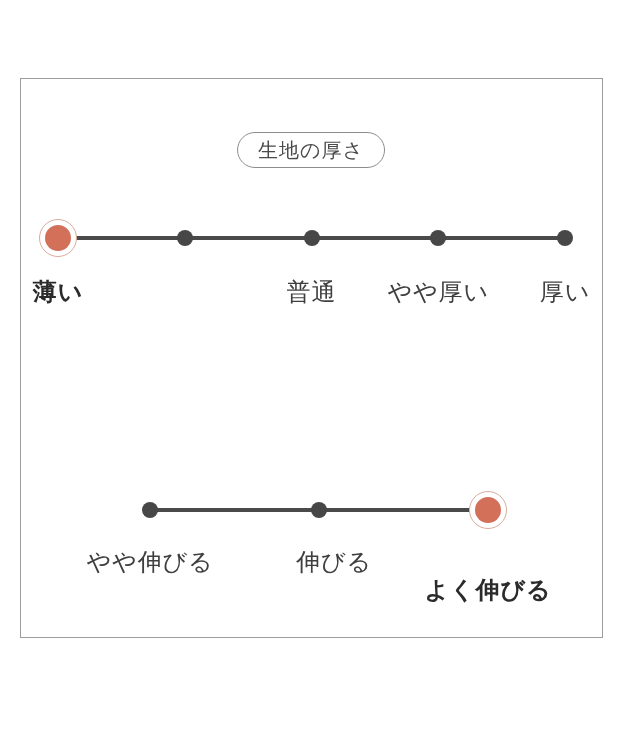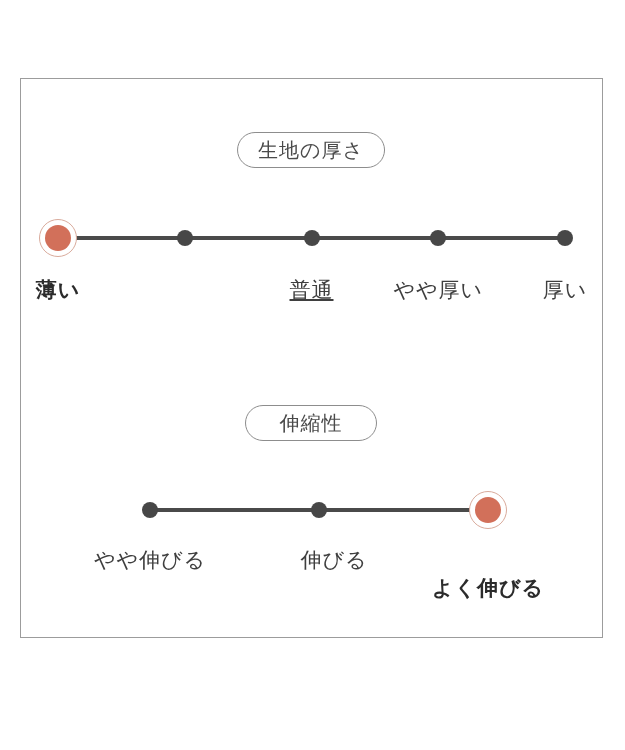--- a/index.html
+++ b/index.html
@@ -65,21 +65,21 @@
     justify-content: center;
   }
   .marker-dot {
     width: 26px;
     height: 26px;
     border-radius: 50%;
   }
   .scale-label {
     position: absolute;
     transform: translateX(-50%);
-    font-size: 21px;
+    font-size: 24px;
     color: #3f3f3f;
     font-weight: 400;
     white-space: nowrap;
     letter-spacing: 1px;
   }
   .scale-label.selected {
     font-weight: 700;
     color: #2b2b2b;
   }
   .note {
@@ -100,29 +100,28 @@
 
   <div class="scale-layer">
     <div class="pill" style="top:132px">生地の厚さ</div>
   <div class="track-line" style="left: 58px; top: 236px; width: 507px; background: rgb(74, 74, 74);"></div>
       <div class="marker-ring" style="left: 58px; top: 238px; border-color: rgb(217, 171, 156);">
         <div class="marker-dot" style="background: rgb(210, 112, 90);"></div>
       </div>
       <div class="scale-label selected" style="left: 58px; top: 276px;">薄い</div>
       <div class="dot" style="left: 184.75px; top: 238px; background: rgb(71, 71, 71);"></div>
       <div class="dot" style="left: 311.5px; top: 238px; background: rgb(71, 71, 71);"></div>
-      <div class="scale-label" style="left: 311.5px; top: 276px; text-decoration: underline;">普通</div>
+      <div class="scale-label" style="left: 311.5px; top: 276px;">普通</div>
       <div class="dot" style="left: 438.25px; top: 238px; background: rgb(71, 71, 71);"></div>
       <div class="scale-label" style="left: 438.25px; top: 276px;">やや厚い</div>
       <div class="dot" style="left: 565px; top: 238px; background: rgb(71, 71, 71);"></div>
       <div class="scale-label" style="left: 565px; top: 276px;">厚い</div>
     </div>
 
   <div class="scale-layer">
-    <div class="pill" style="top:405px">伸縮性</div>
   <div class="track-line" style="left: 150px; top: 508px; width: 338px; background: rgb(74, 74, 74);"></div>
       <div class="dot" style="left: 150px; top: 510px; background: rgb(71, 71, 71);"></div>
       <div class="scale-label" style="left: 150px; top: 546px;">やや伸びる</div>
       <div class="dot" style="left: 319px; top: 510px; background: rgb(71, 71, 71);"></div>
       <div class="scale-label" style="left: 334px; top: 546px;">伸びる</div>
       <div class="marker-ring" style="left: 488px; top: 510px; border-color: rgb(217, 171, 156);">
         <div class="marker-dot" style="background: rgb(210, 112, 90);"></div>
       </div>
       <div class="scale-label selected" style="left: 488px; top: 546px; margin-top: 28px;">よく伸びる</div>
     </div>

